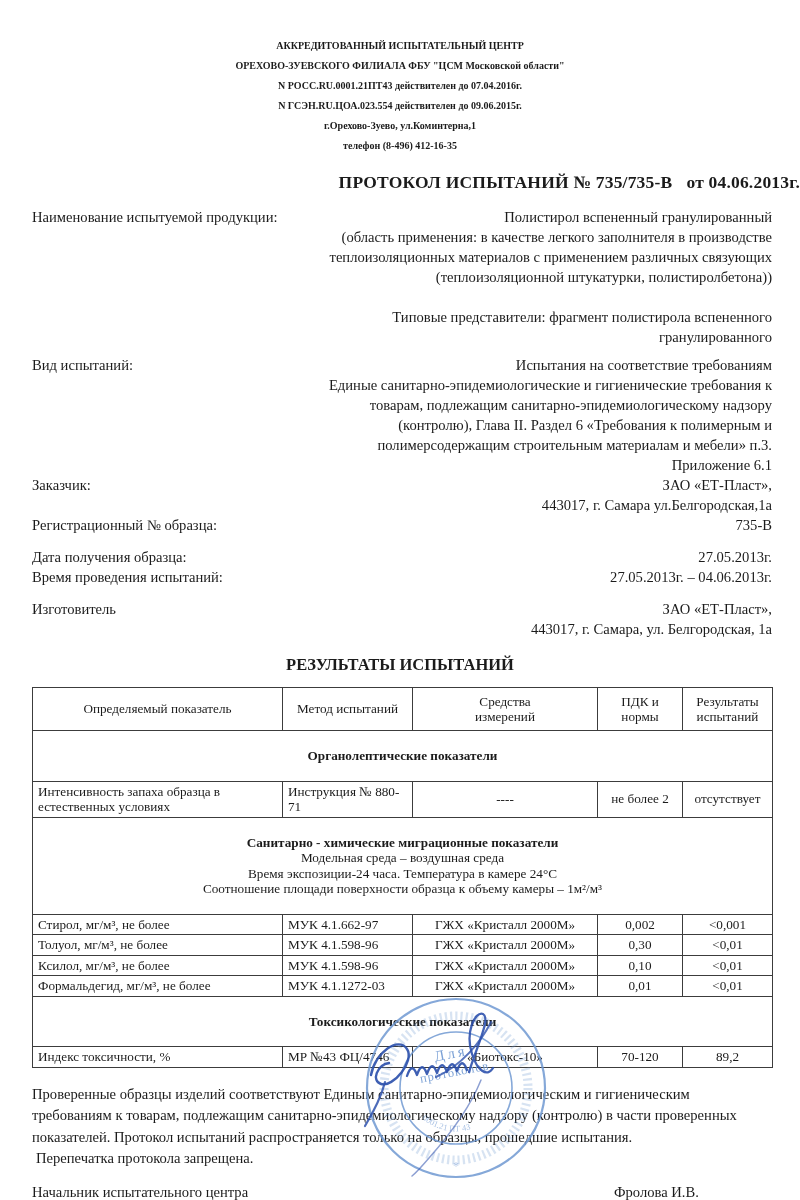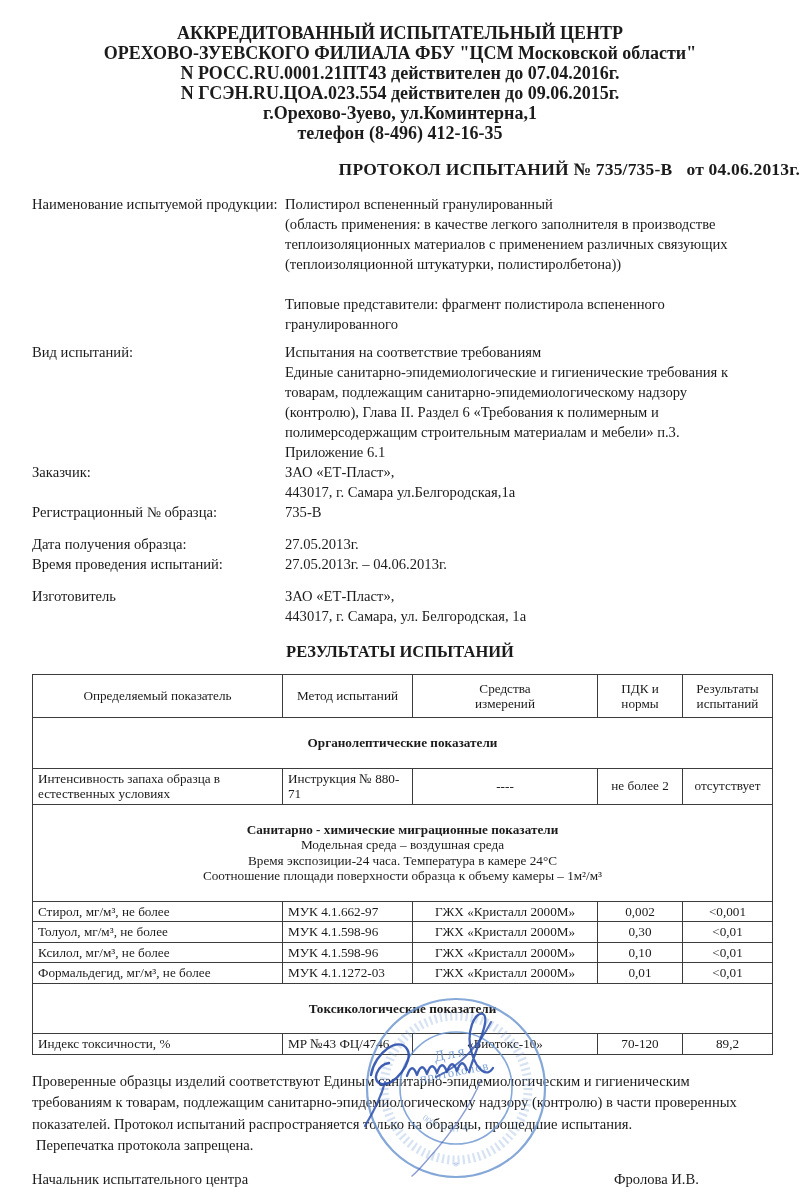--- a/index.html
+++ b/index.html
@@ -6,28 +6,28 @@
   .page{
     position:relative;
     width:800px;height:1200px;
     margin:0 auto;
     background:#ffffff;
     font-family:"Liberation Serif", serif;
     color:#1b1b1b;
     overflow:hidden;
   }
   
-  .header-block{padding-top:23px;text-align:center;font-weight:700;font-size:18px;line-height:20px;}
+  .header-block{padding-top:36px;text-align:center;font-weight:700;font-size:10px;line-height:20px;}
   .protocol-title{margin-top:16px;text-align:right;font-weight:700;font-size:17.5px;letter-spacing:.2px;}
   .protocol-title .date-part{margin-left:14px;}
   
   .info{margin-top:14px;padding:0 28px 0 32px;font-size:14.6px;line-height:20px;}
   .info-row{display:flex;align-items:flex-start;}
   .info-label{width:253px;flex:0 0 253px;}
-  .info-value{flex:1;}
+  .info-value{flex:1;text-align:right;}
   .pre{white-space:pre-line;}
   .mt8{margin-top:8px;} .mt10{margin-top:10px;} .mt16{} .mt12{margin-top:12px;}
   
   .results-title{margin-top:16px;text-align:center;font-weight:700;font-size:16.5px;}
   table.results{
     border-collapse:collapse;
     margin:12px 28px 0 32px;
     width:740px;
     font-size:13.2px;line-height:15.5px;
     table-layout:fixed;

